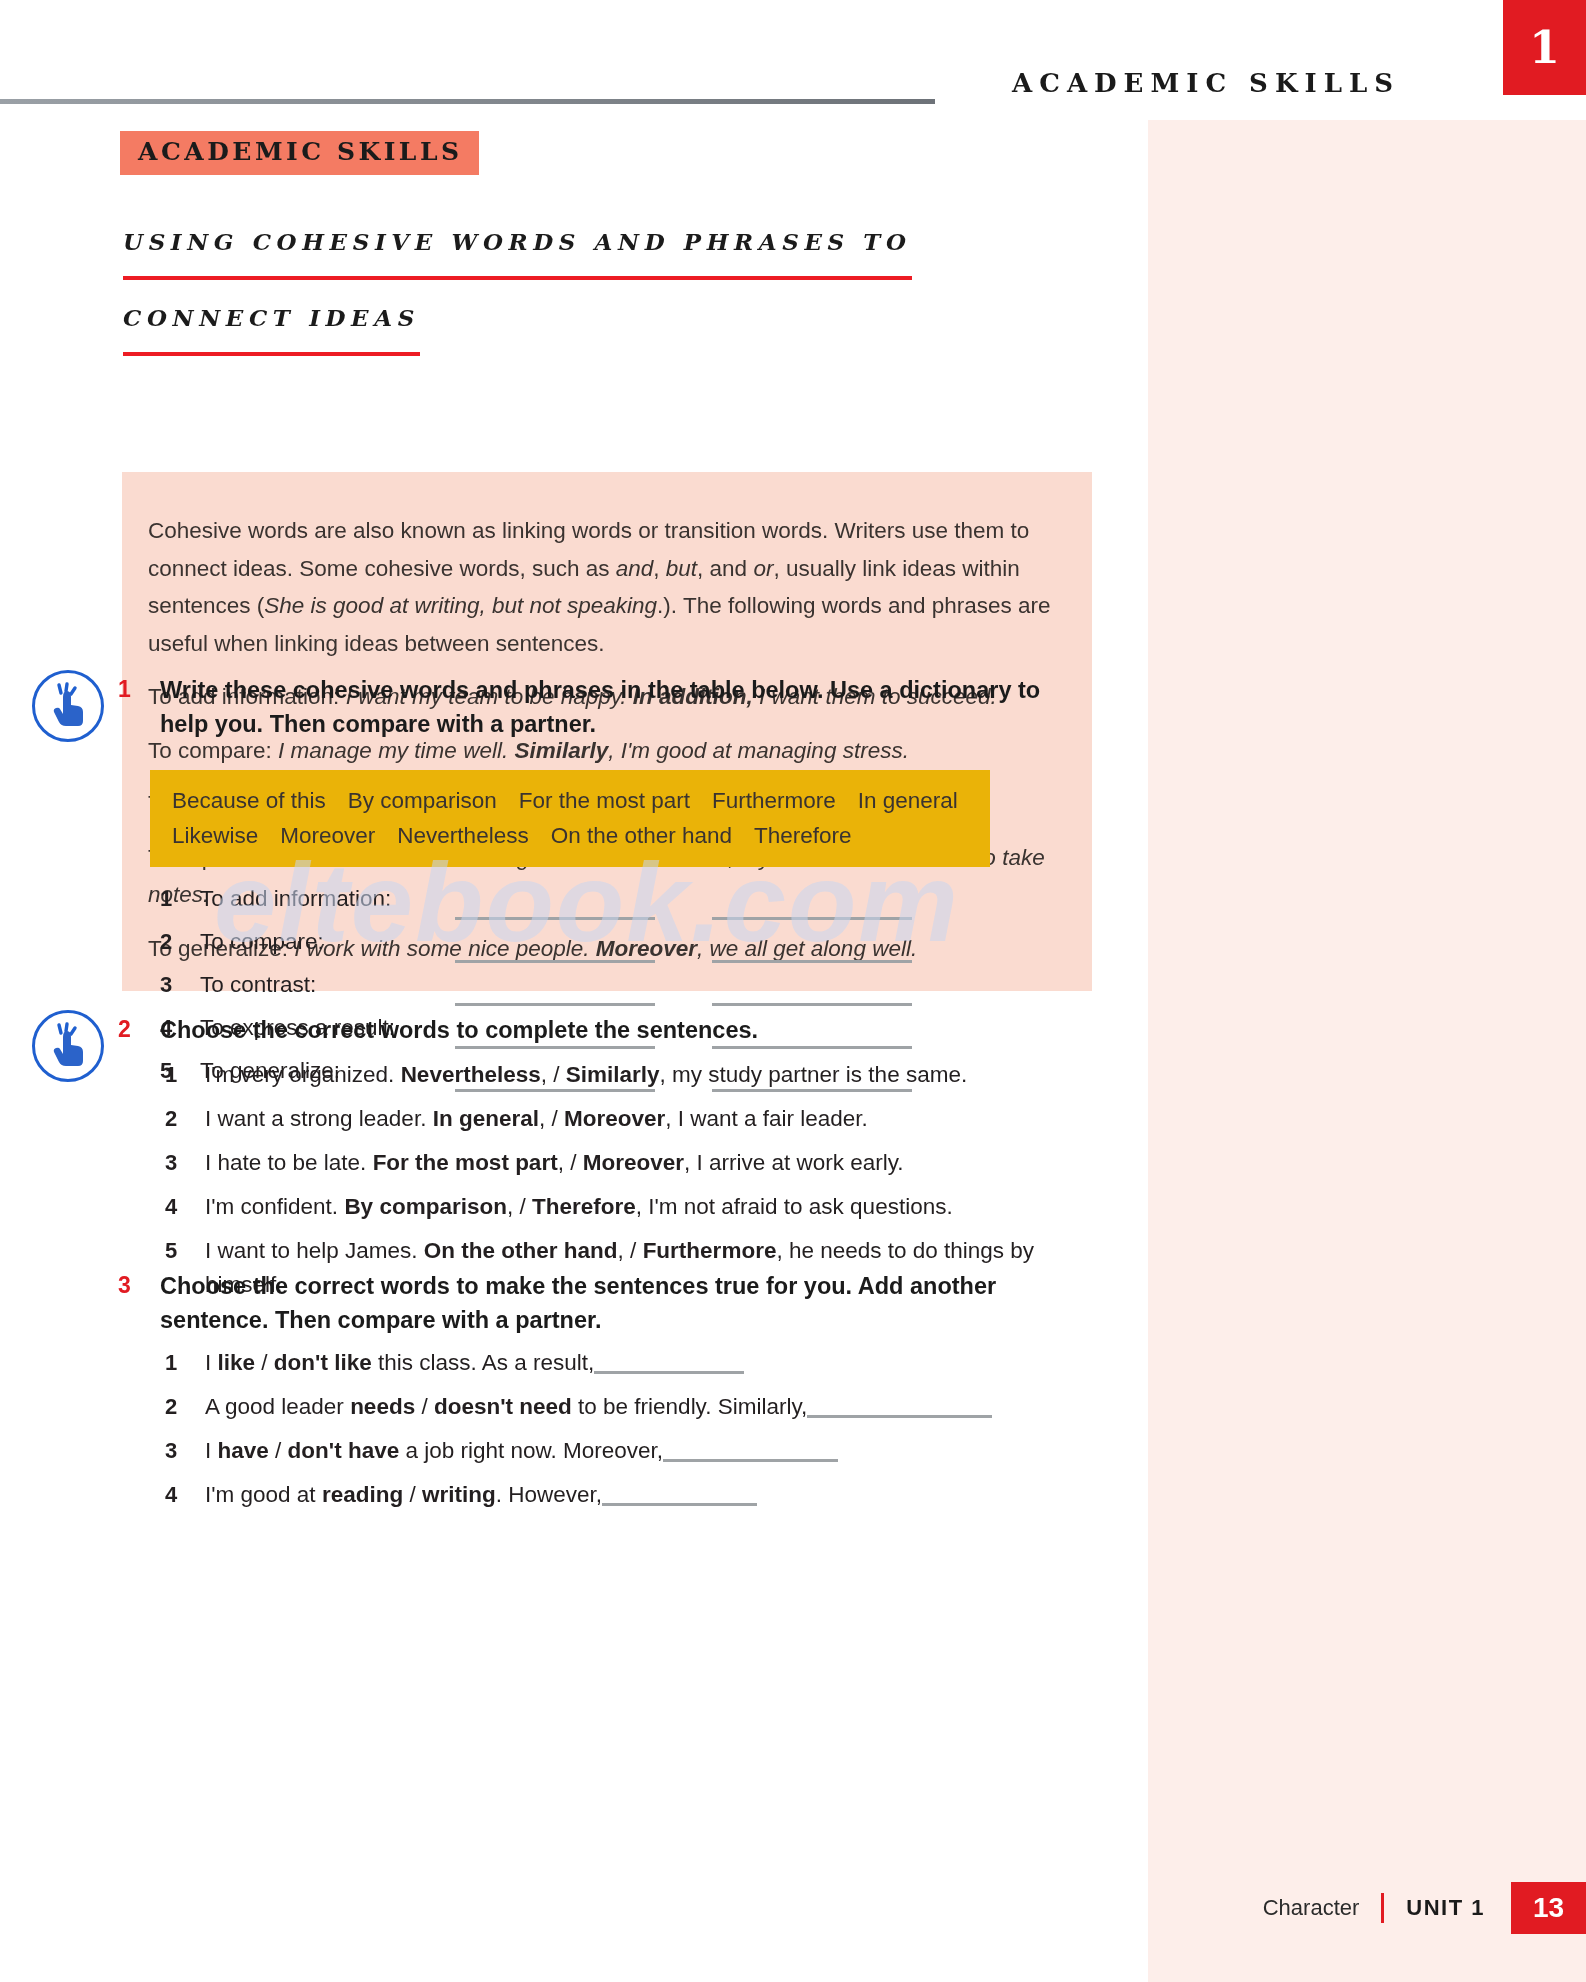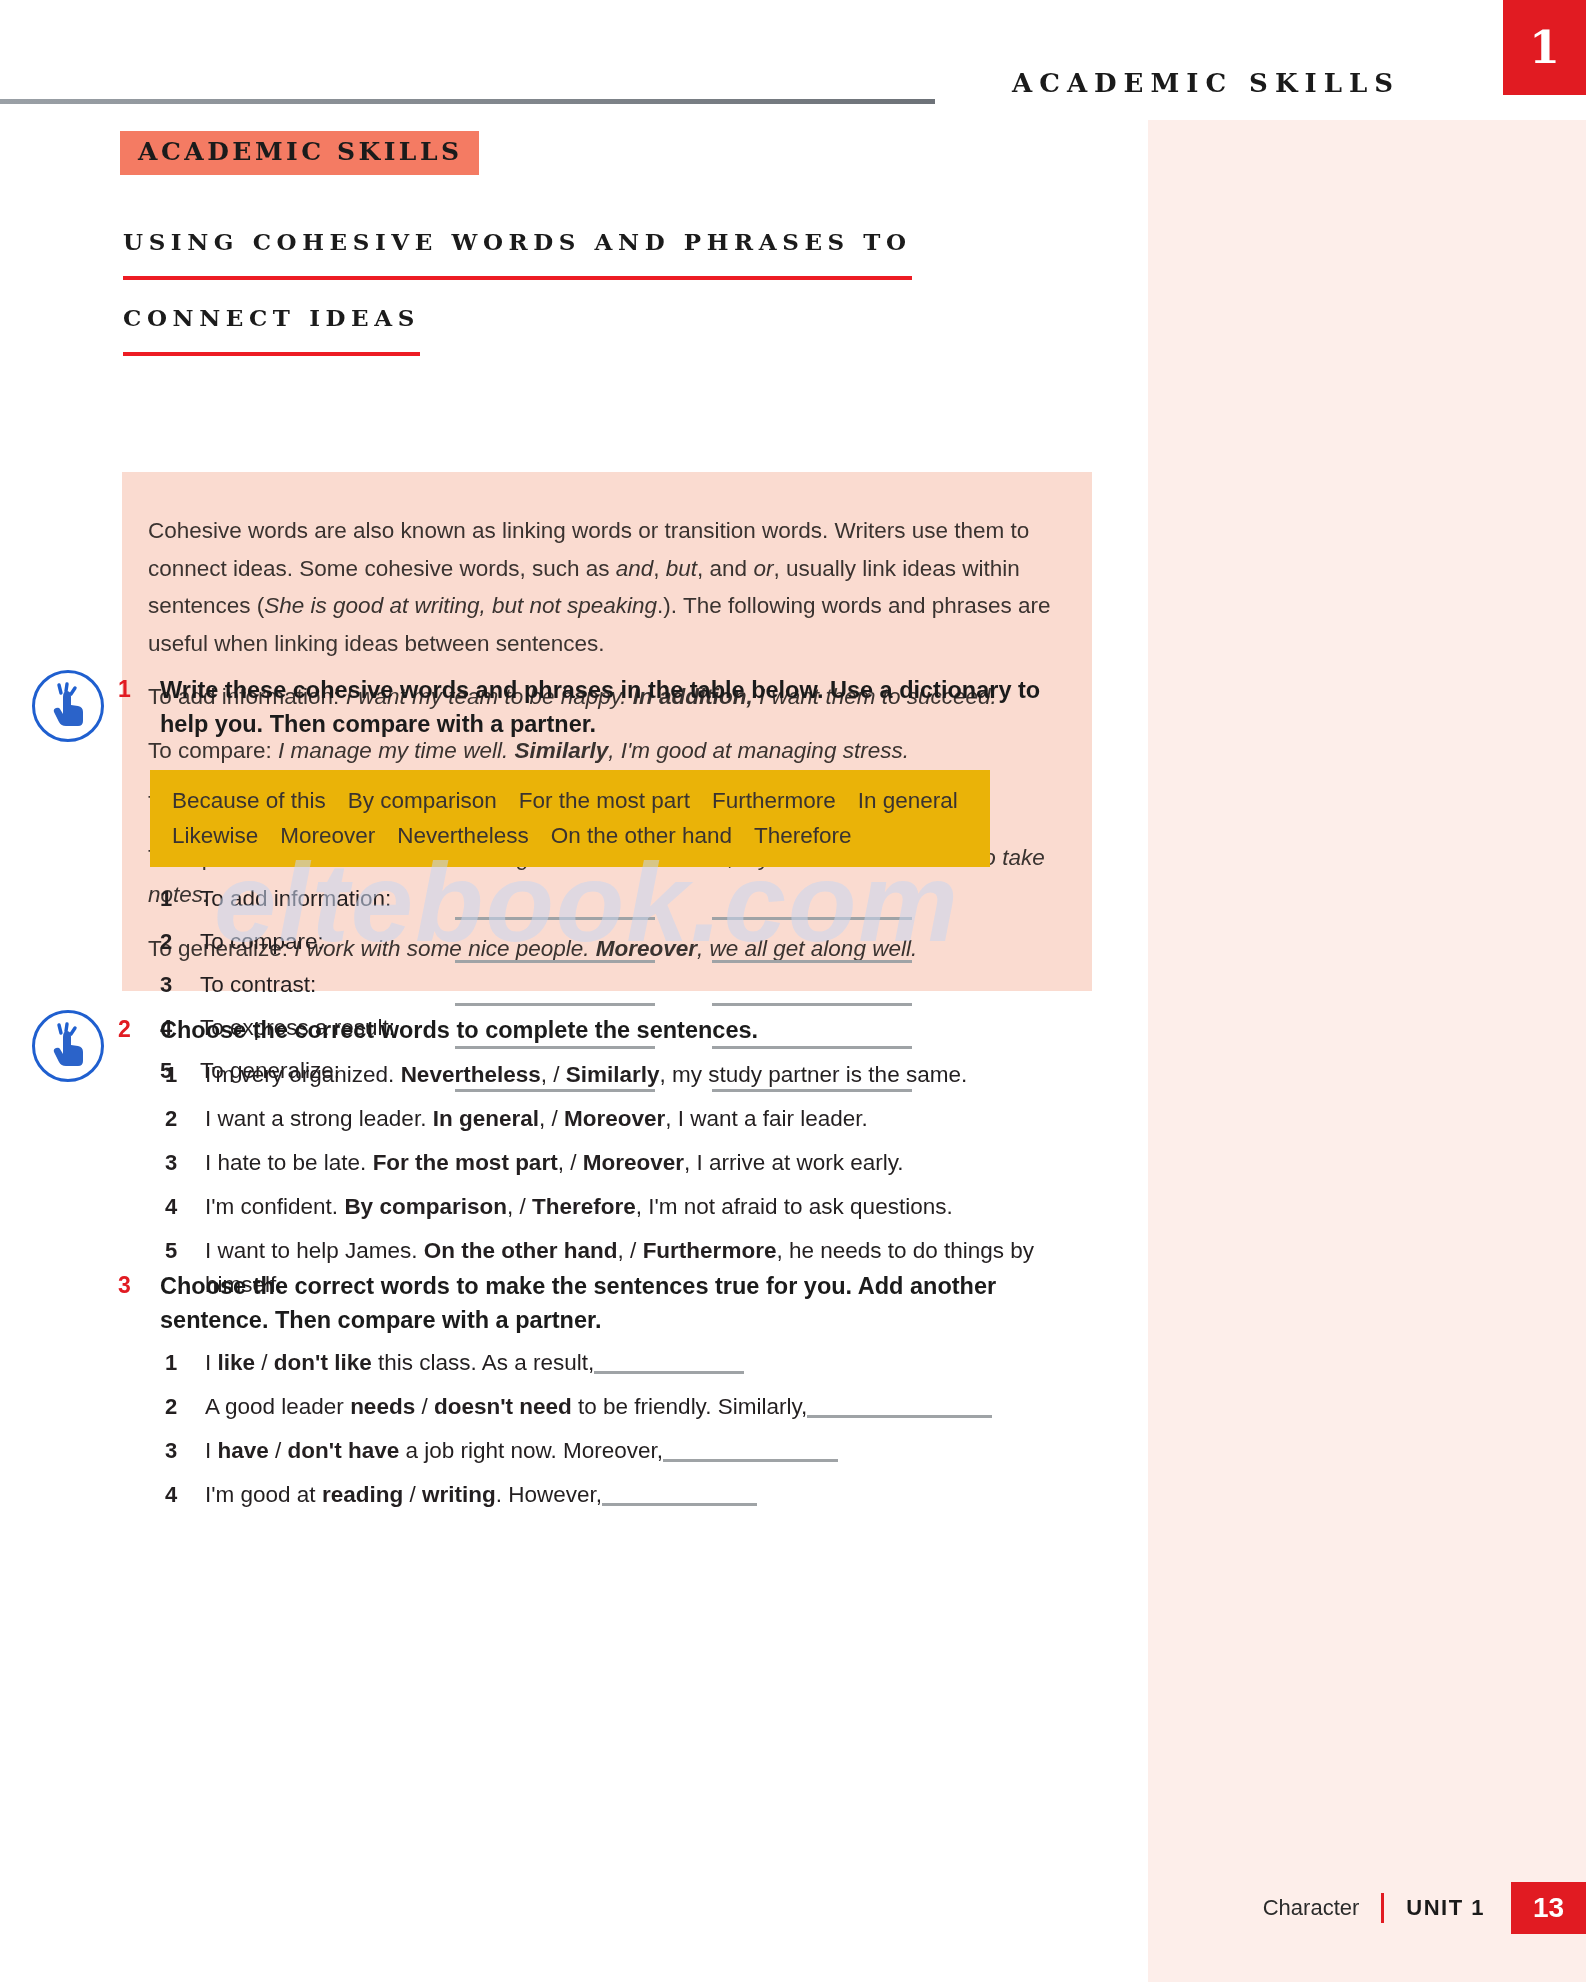--- a/index.html
+++ b/index.html
@@ -96,20 +96,21 @@
     position: absolute;
     left: 123px;
     top: 90px;
     width: 880px;
     font-family: "DejaVu Serif", serif;
     font-weight: bold;
     font-size: 23px;
     letter-spacing: 5.6px;
     line-height: 63px;
     color: #1b1b1b;
+    font-style: italic;
   }
   .skill-title .tl {
     display: inline-block;
     border-bottom: 4px solid #ed1c24;
     padding-bottom: 3px;
   }
   .tl2 { margin-top: 6px; }
 
   
   .explain-box {

